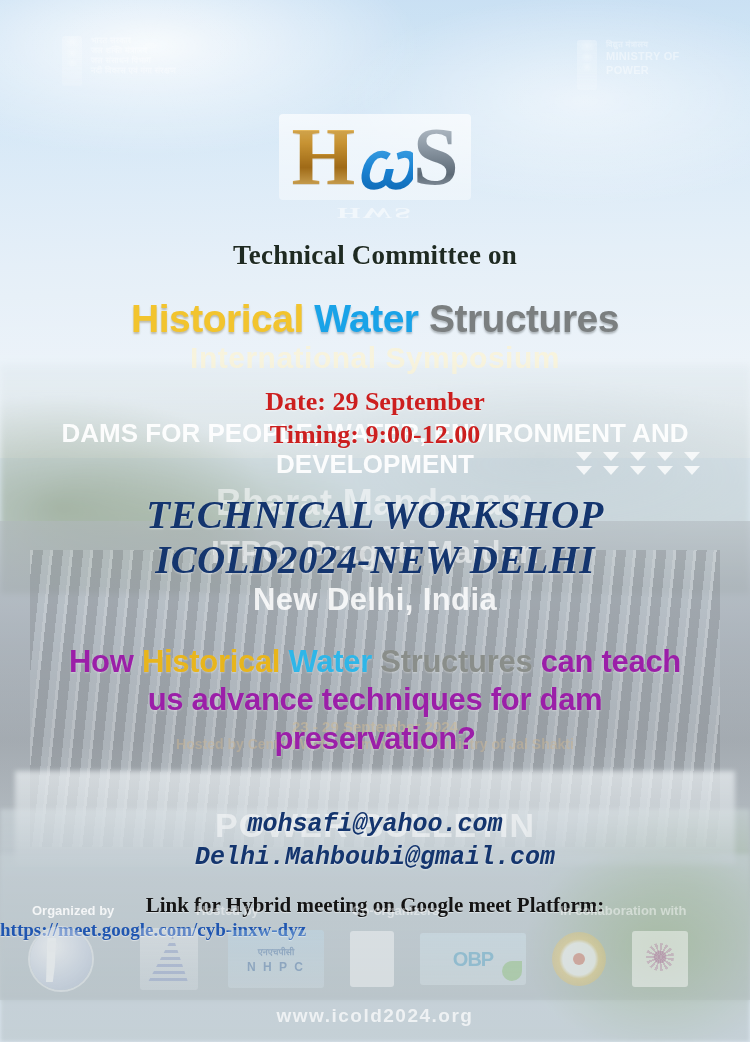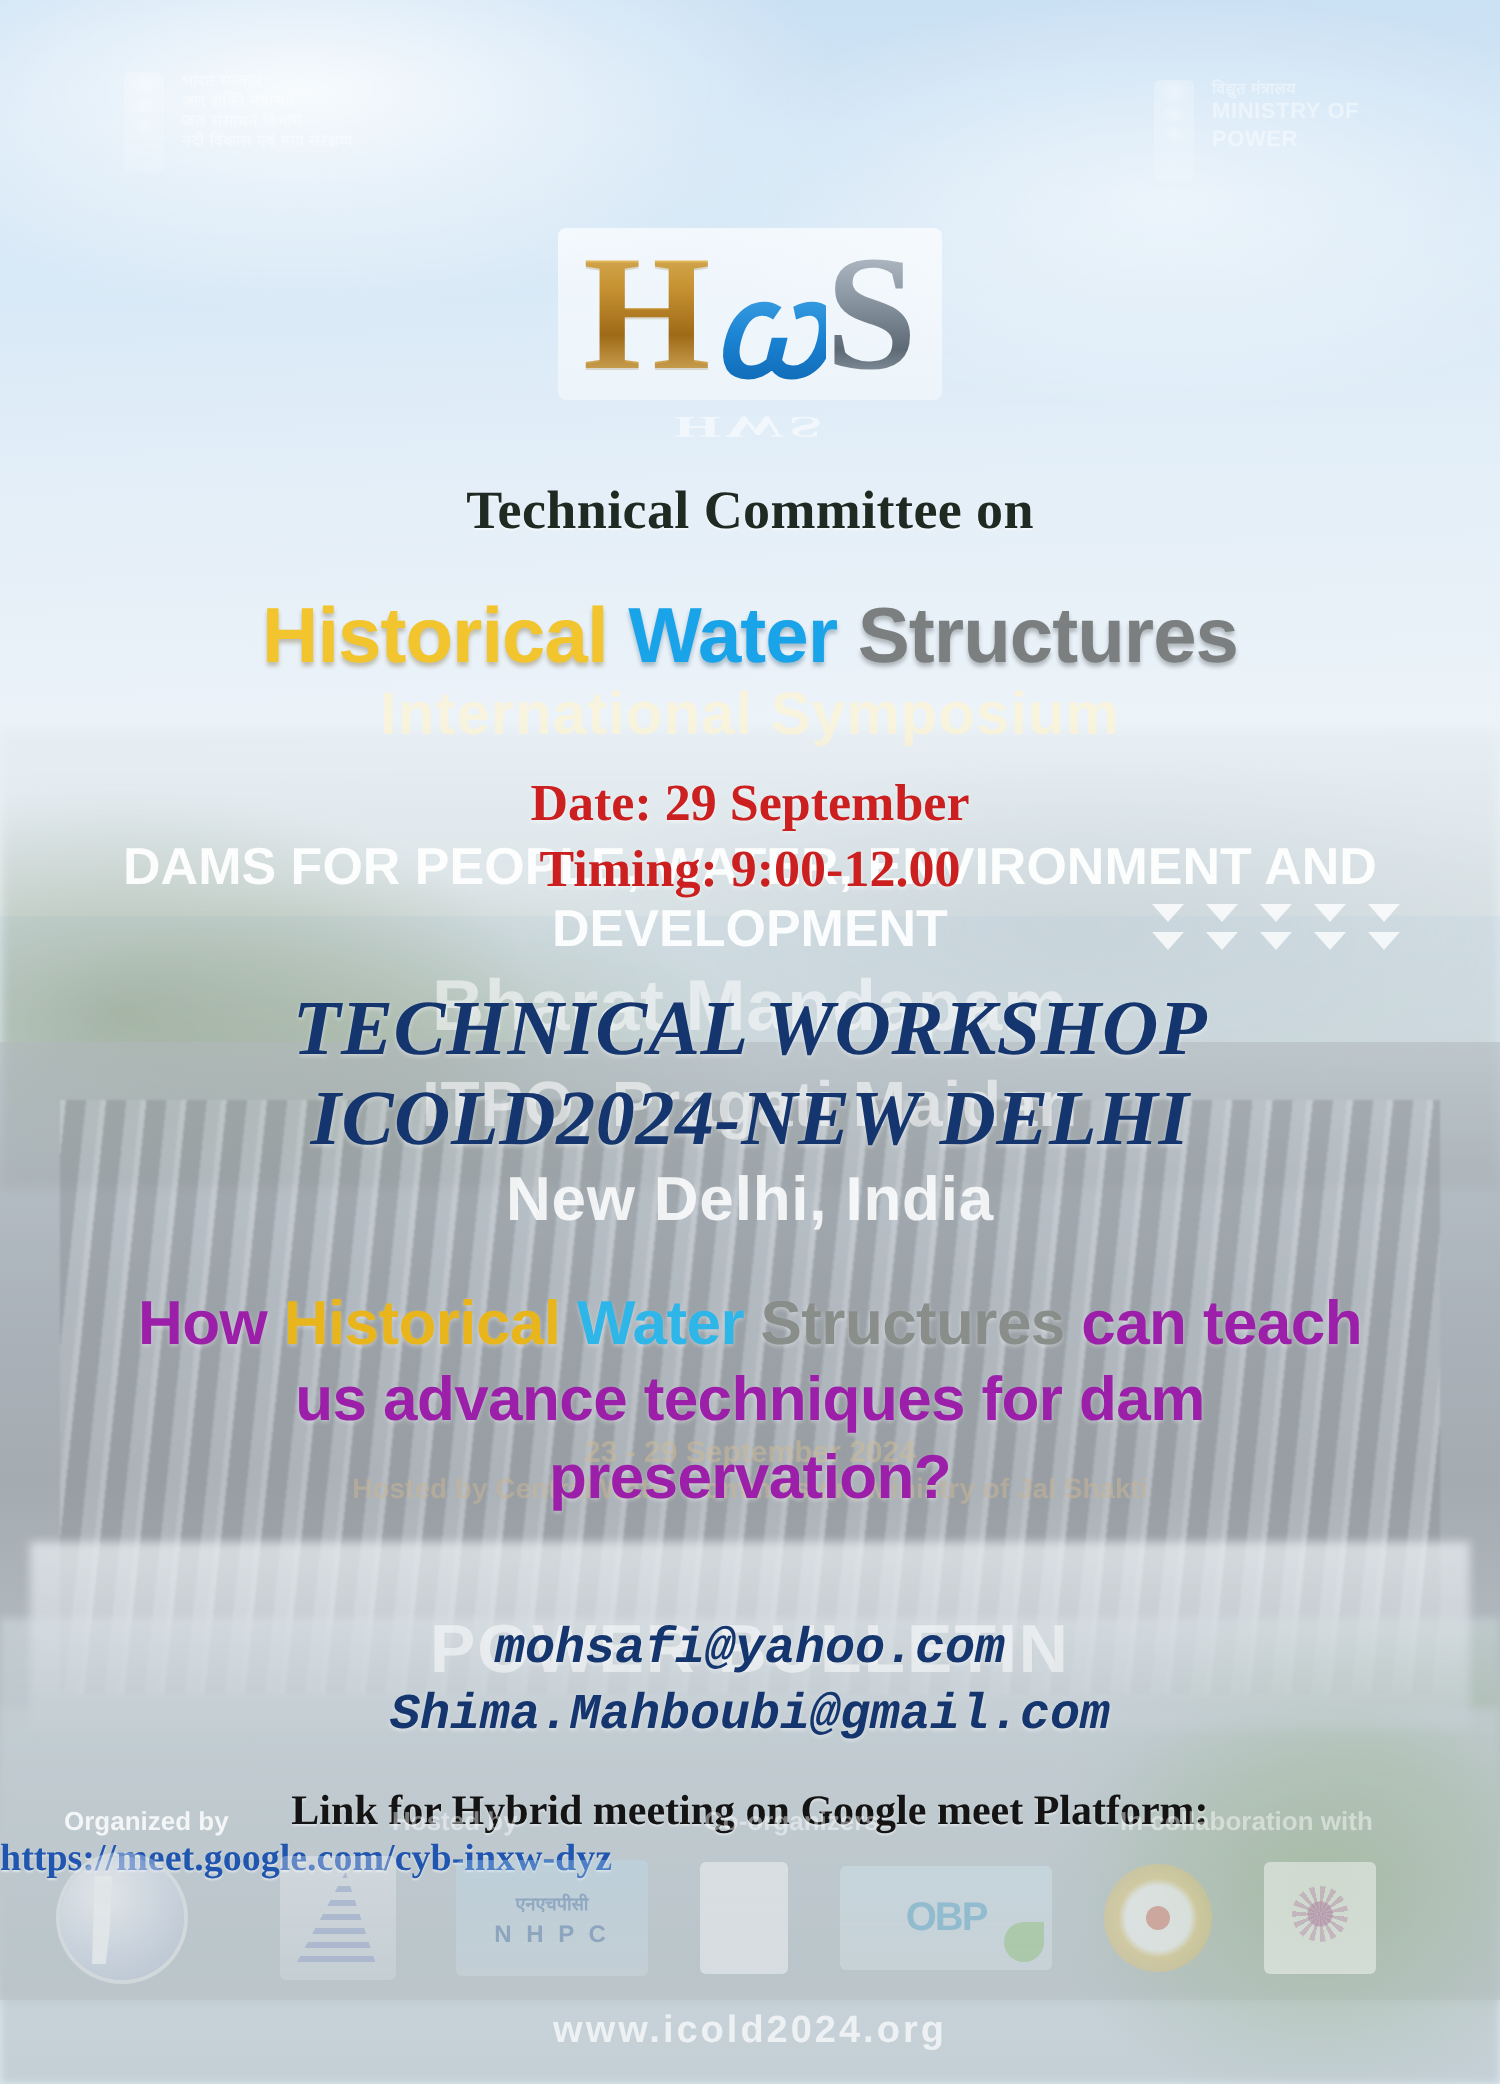--- a/index.html
+++ b/index.html
@@ -406,21 +406,21 @@
 
   <div class="date-line date-1">Date: 29 September</div>
   <div class="date-line date-2">Timing: 9:00-12.00</div>
 
   <div class="workshop work-1">TECHNICAL WORKSHOP</div>
   <div class="workshop work-2">ICOLD2024-NEW DELHI</div>
 
   <div class="question"><span>How </span><span class="q-hist">Historical</span><span class="q-water"> Water</span><span class="q-struct"> Structures</span><span> can teach us advance techniques for dam preservation?</span></div>
 
   <div class="email email-1">mohsafi@yahoo.com</div>
-  <div class="email email-2">Shima.Mahboubi@gmail.com</div>
+  <div class="email email-2">Delhi.Mahboubi@gmail.com</div>
 
   <div class="meet-label">Link for Hybrid meeting on Google meet Platform:</div>
   <div class="meet-url">https://meet.google.com/cyb-inxw-dyz</div>
 
   <div class="org-label">Organized by</div>
   <div class="host-label">Hosted by</div>
   <div class="co-label">Co-organizers</div>
   <div class="collab-label">In collaboration with</div>
 
   <div class="footer-logos">

